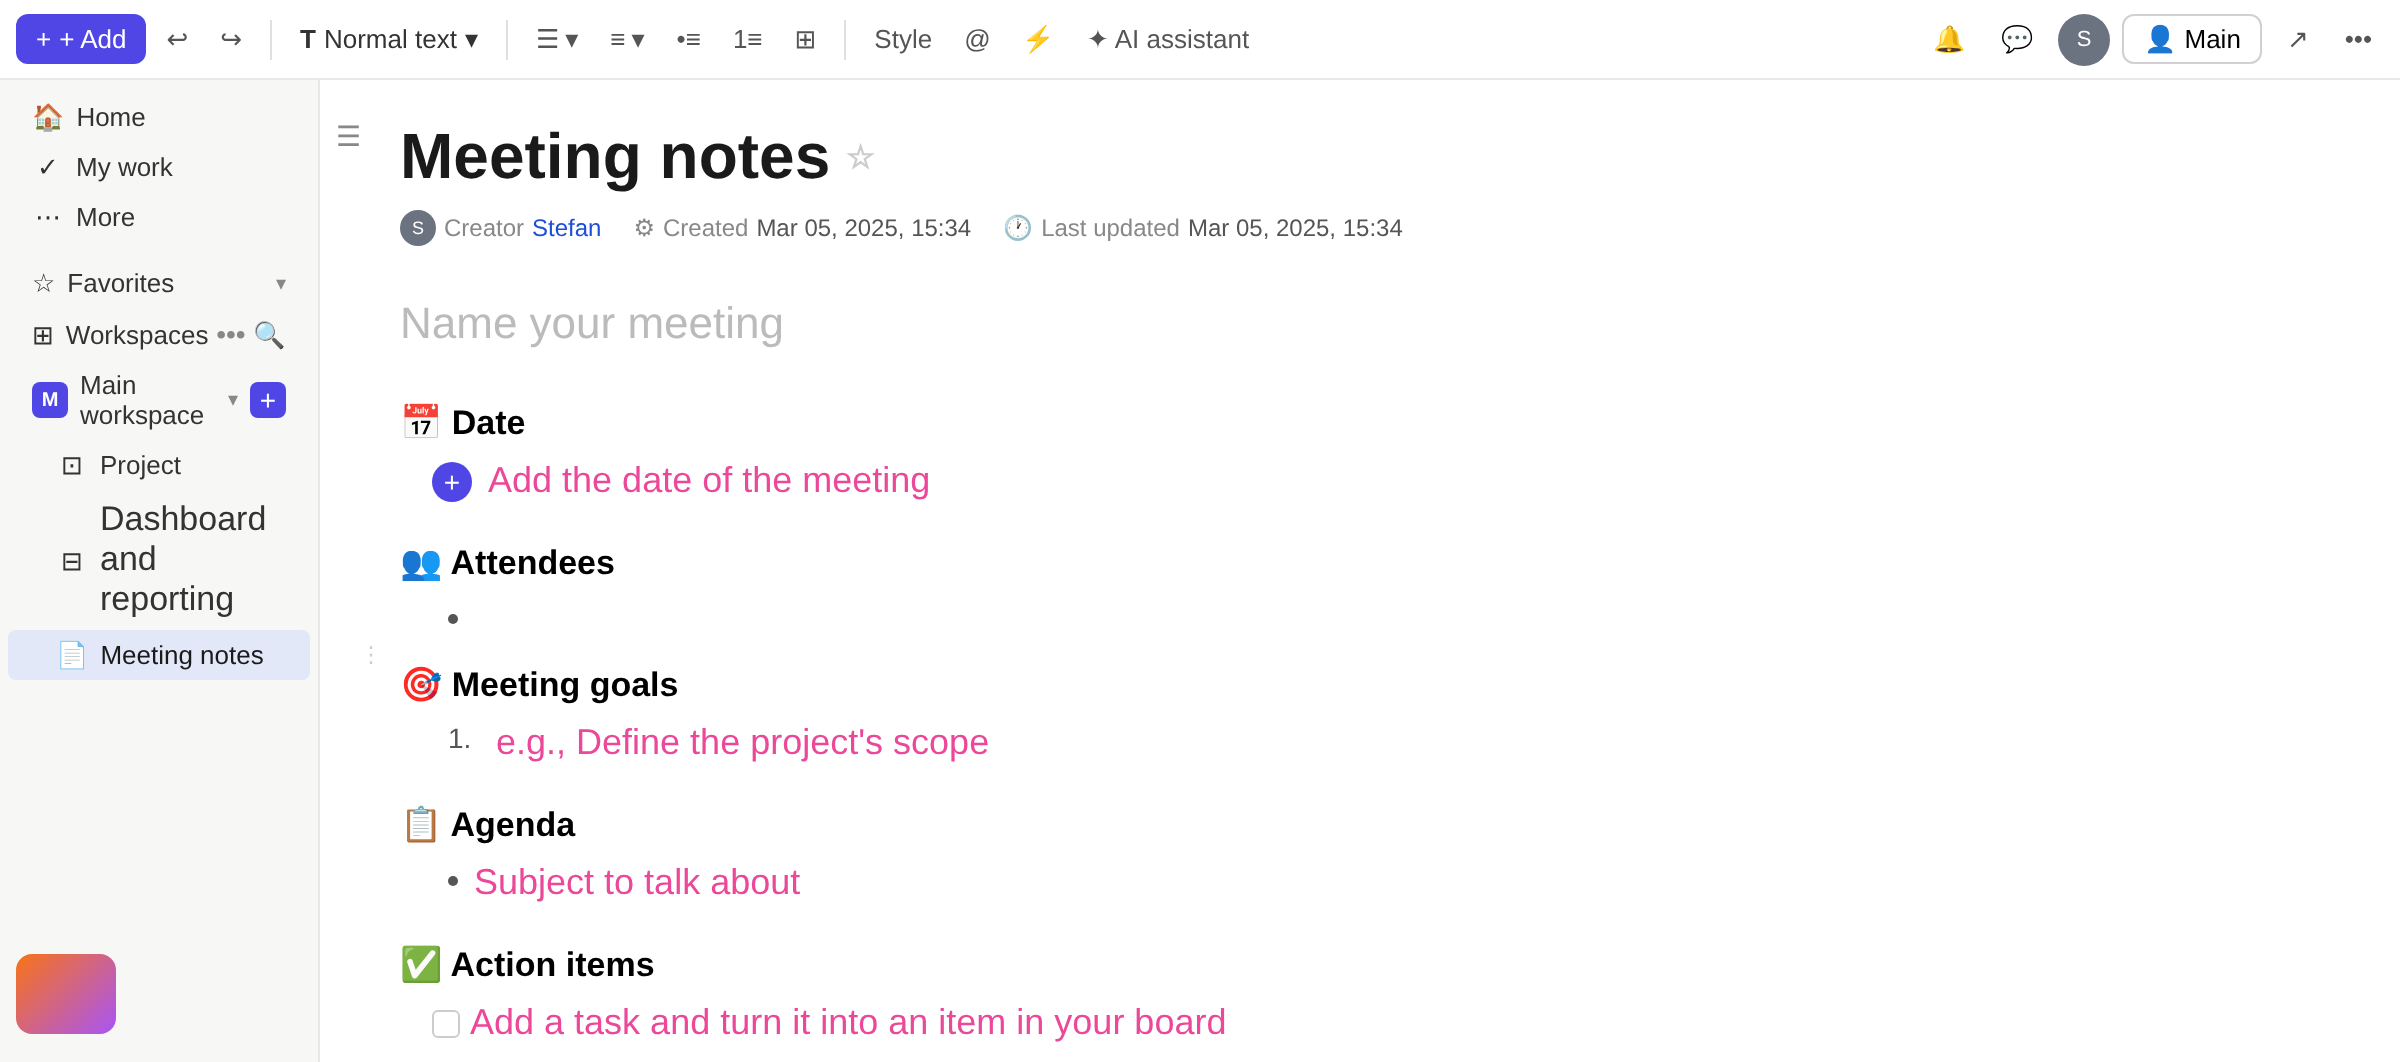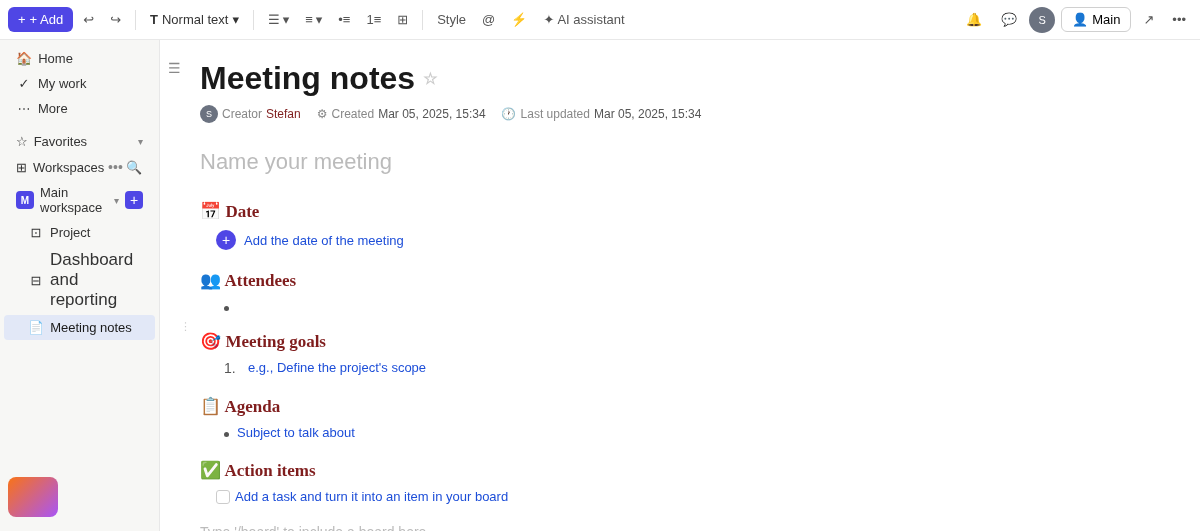--- a/index.html
+++ b/index.html
@@ -61,25 +61,25 @@
     
     .content { flex: 1; overflow-y: auto; padding: 20px 40px; position: relative; }
     .toc-btn { position: absolute; top: 20px; left: 8px; background: none; border: none; cursor: pointer; color: #888; font-size: 14px; }
 
     .doc-title { font-size: 32px; font-weight: 700; color: #1a1a1a; margin-bottom: 8px; display: flex; align-items: center; gap: 8px; }
     .doc-meta { display: flex; align-items: center; gap: 16px; font-size: 12px; color: #888; margin-bottom: 24px; }
     .doc-meta-item { display: flex; align-items: center; gap: 4px; }
 
     .meeting-name-placeholder { font-size: 22px; color: #bbb; margin-bottom: 24px; padding: 2px 0; }
 
-    .section-header { font-size: 17px; font-weight: 600; color: #7f1d1d; margin-bottom: 8px; display: flex; align-items: center; gap: 6px; font-family: Liberation Serif, serif; }
+    .section-header { font-size: 17px; font-weight: 600; color: #000000; margin-bottom: 8px; display: flex; align-items: center; gap: 6px; }
     .section-content { margin-left: 16px; margin-bottom: 20px; }
     .add-row { display: flex; align-items: center; gap: 8px; margin-bottom: 4px; }
     .add-circle-btn { width: 20px; height: 20px; background: #4f46e5; border-radius: 50%; display: flex; align-items: center; justify-content: center; color: #fff; font-size: 14px; cursor: pointer; flex-shrink: 0; }
-    .placeholder-text { font-size: 13px; color: #1d4ed8; }
+    .placeholder-text { font-size: 18px; color: #ec4899; }
     .bullet-item { display: flex; align-items: flex-start; gap: 8px; margin-bottom: 4px; font-size: 14px; color: #bbb; padding-left: 8px; }
     .bullet-dot { width: 5px; height: 5px; background: #555; border-radius: 50%; margin-top: 7px; flex-shrink: 0; }
     .numbered-item { display: flex; align-items: flex-start; gap: 8px; margin-bottom: 4px; font-size: 14px; color: #bbb; padding-left: 8px; }
     .num-label { min-width: 16px; color: #555; font-size: 14px; }
     .checkbox-item { display: flex; align-items: center; gap: 5px; margin-bottom: 4px; font-size: 14px; color: #bbb; }
     .checkbox { width: 14px; height: 14px; border: 1px solid #ccc; border-radius: 3px; flex-shrink: 0; }
     .section-wrapper { position: relative; }
     .board-placeholder { font-size: 14px; color: #bbb; margin-top: 8px; }
 
     .star-icon { color: #ccc; cursor: pointer; font-size: 16px; }
@@ -221,21 +221,21 @@
 
     <div class="doc-title">
       <span>Meeting notes</span>
       <span class="star-icon">☆</span>
     </div>
 
     <div class="doc-meta">
       <div class="doc-meta-item">
         <div class="avatar" style="width:18px;height:18px;font-size:9px;">S</div>
         <span>Creator</span>
-        <span style="color:#7f1d1d;font-weight:500;">Stefan</span>
+        <span style="color:#1d4ed8;font-weight:500;">Stefan</span>
       </div>
       <div class="doc-meta-item">
         <span>⚙</span>
         <span>Created</span>
         <span style="color:#555;">Mar 05, 2025, 15:34</span>
       </div>
       <div class="doc-meta-item">
         <span>🕐</span>
         <span>Last updated</span>
         <span style="color:#555;">Mar 05, 2025, 15:34</span>

